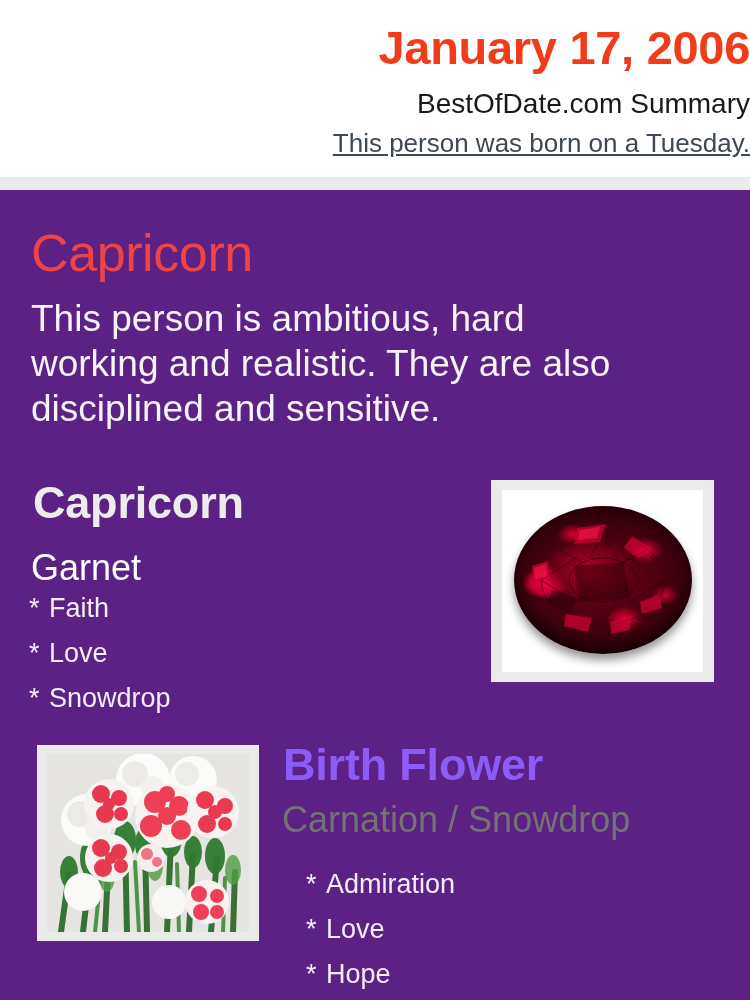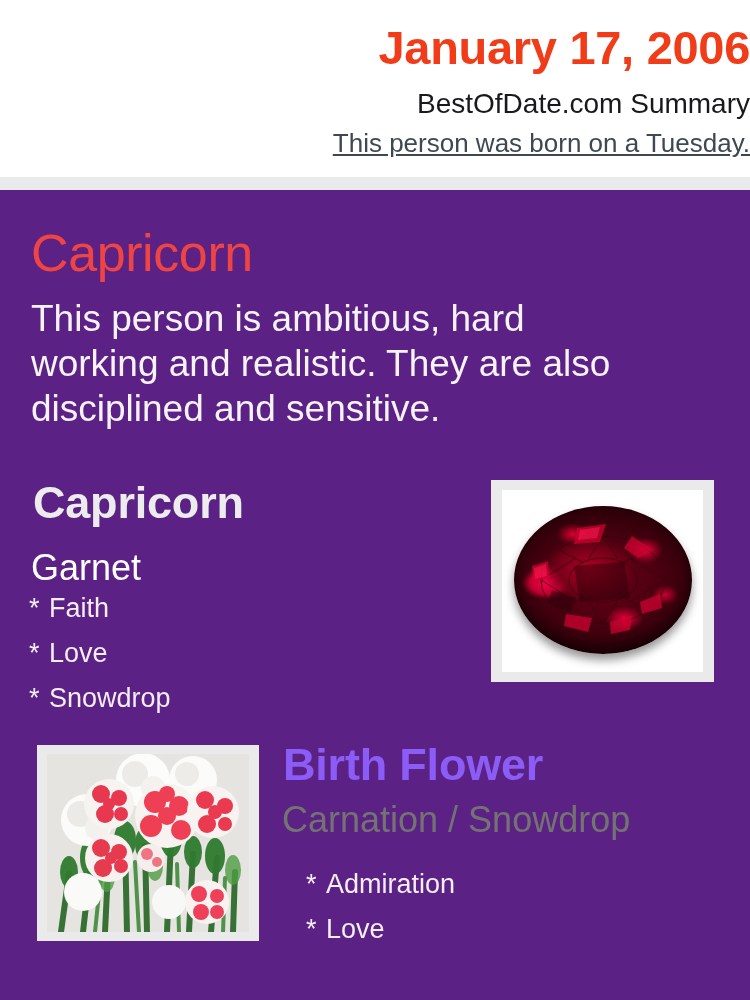--- a/index.html
+++ b/index.html
@@ -408,15 +408,16 @@
         </g>
       </svg>
     </div>
   </div>
 
   <div class="flower-title">Birth Flower</div>
   <div class="flower-name">Carnation / Snowdrop</div>
   <ul class="flower-list">
     <li><span class="bullet-star">*</span><span>Admiration</span></li>
     <li><span class="bullet-star">*</span><span>Love</span></li>
+    <li><span class="bullet-star">*</span><span>Hope</span></li>
   </ul>
 
 </div>
 
 </body></html>

